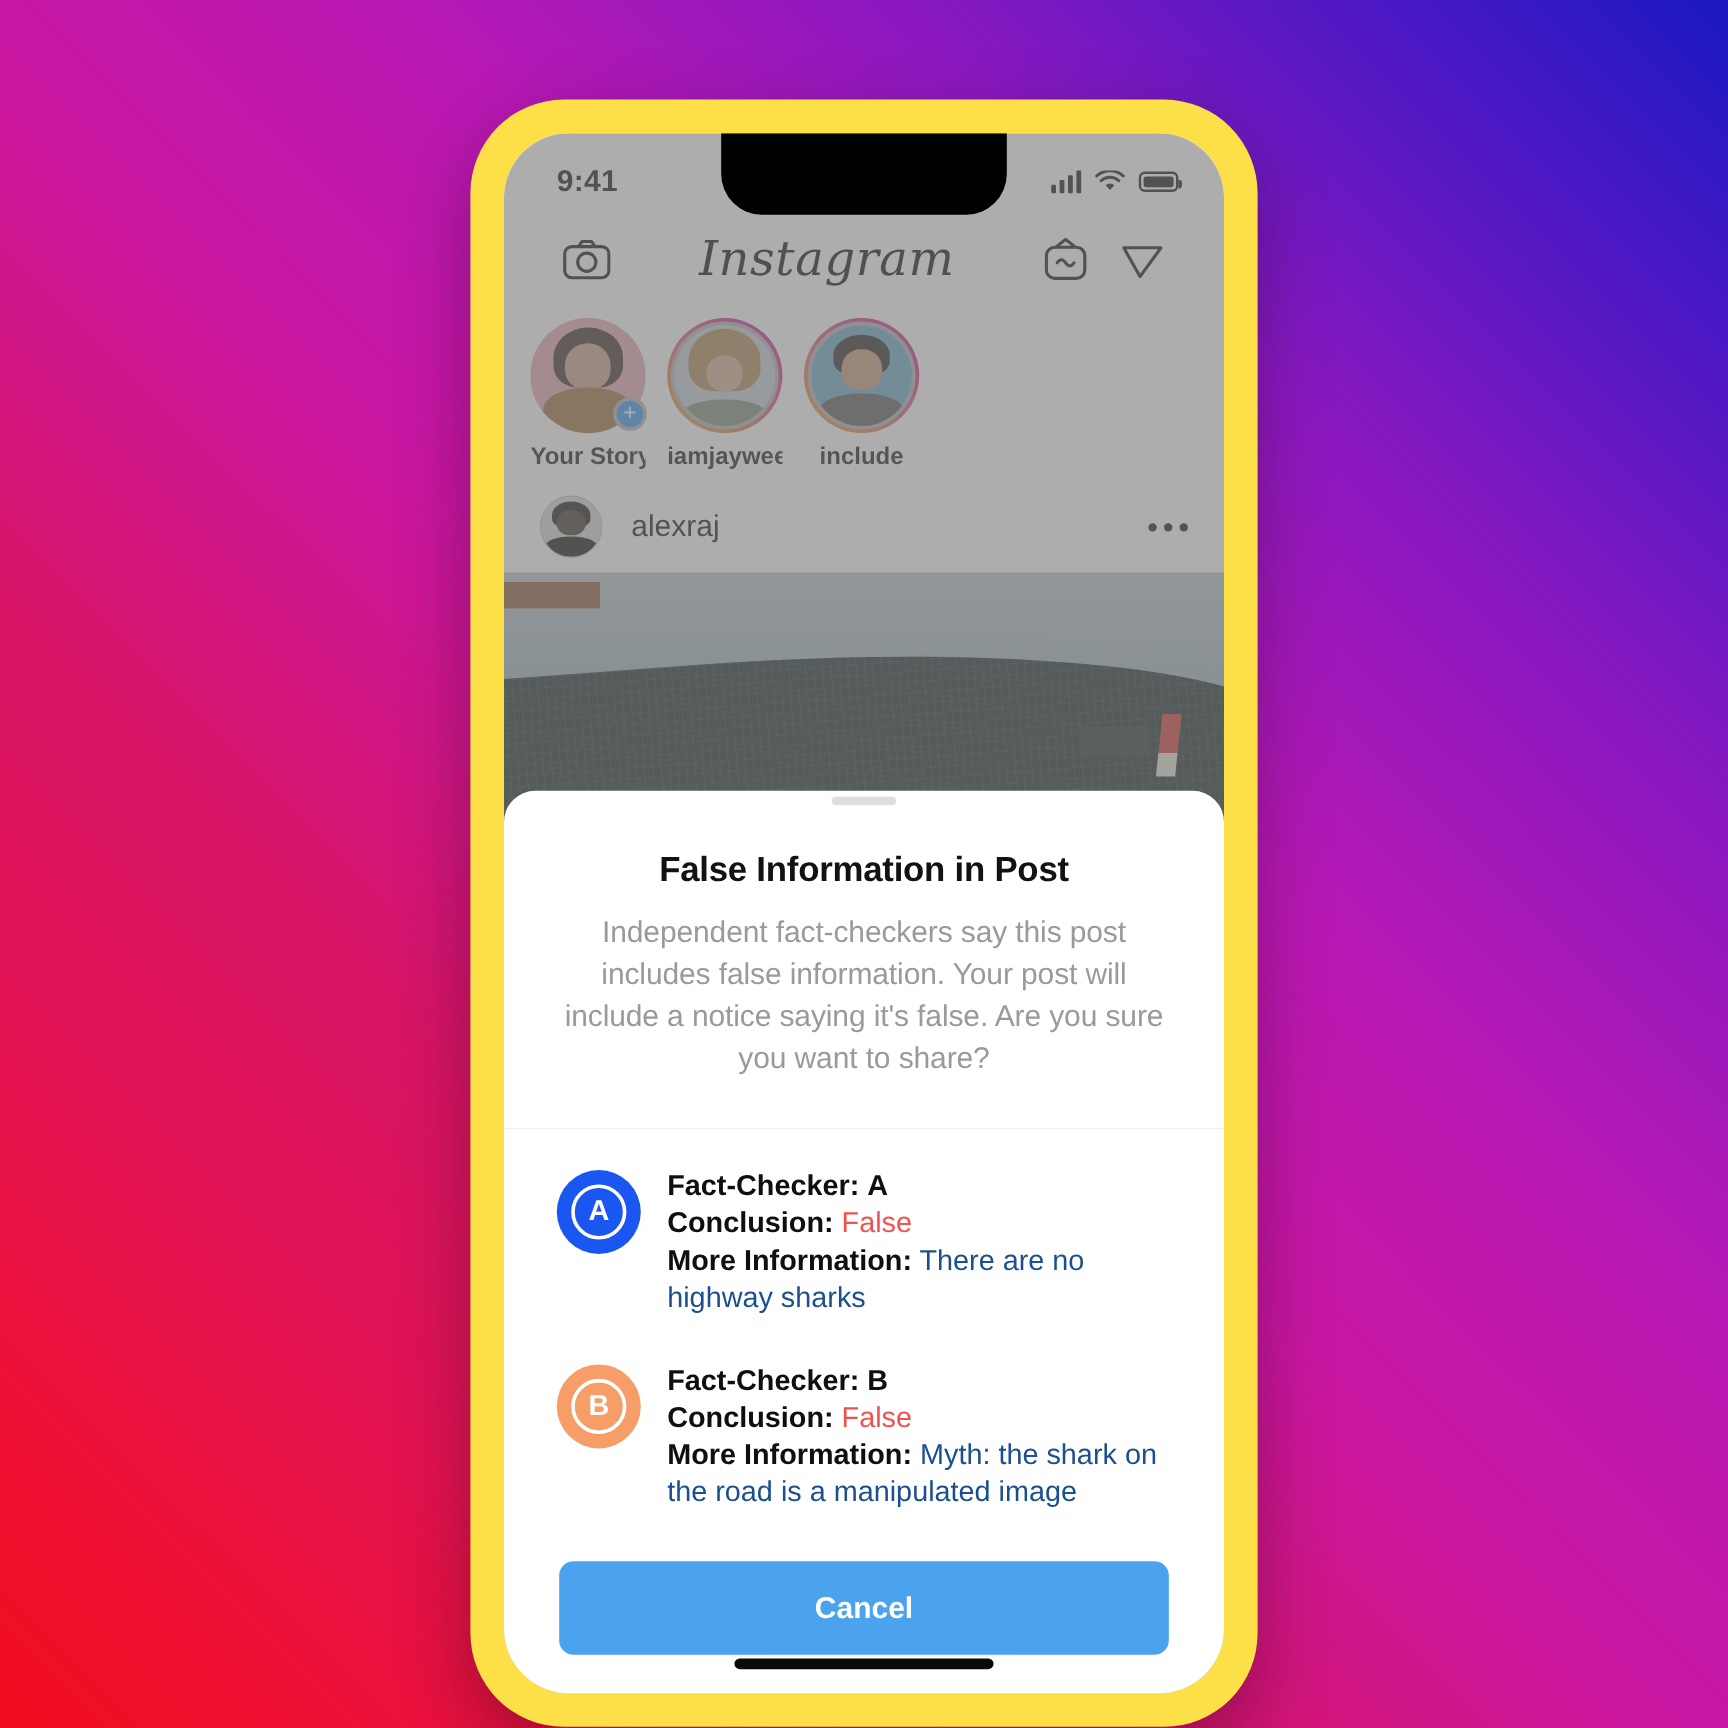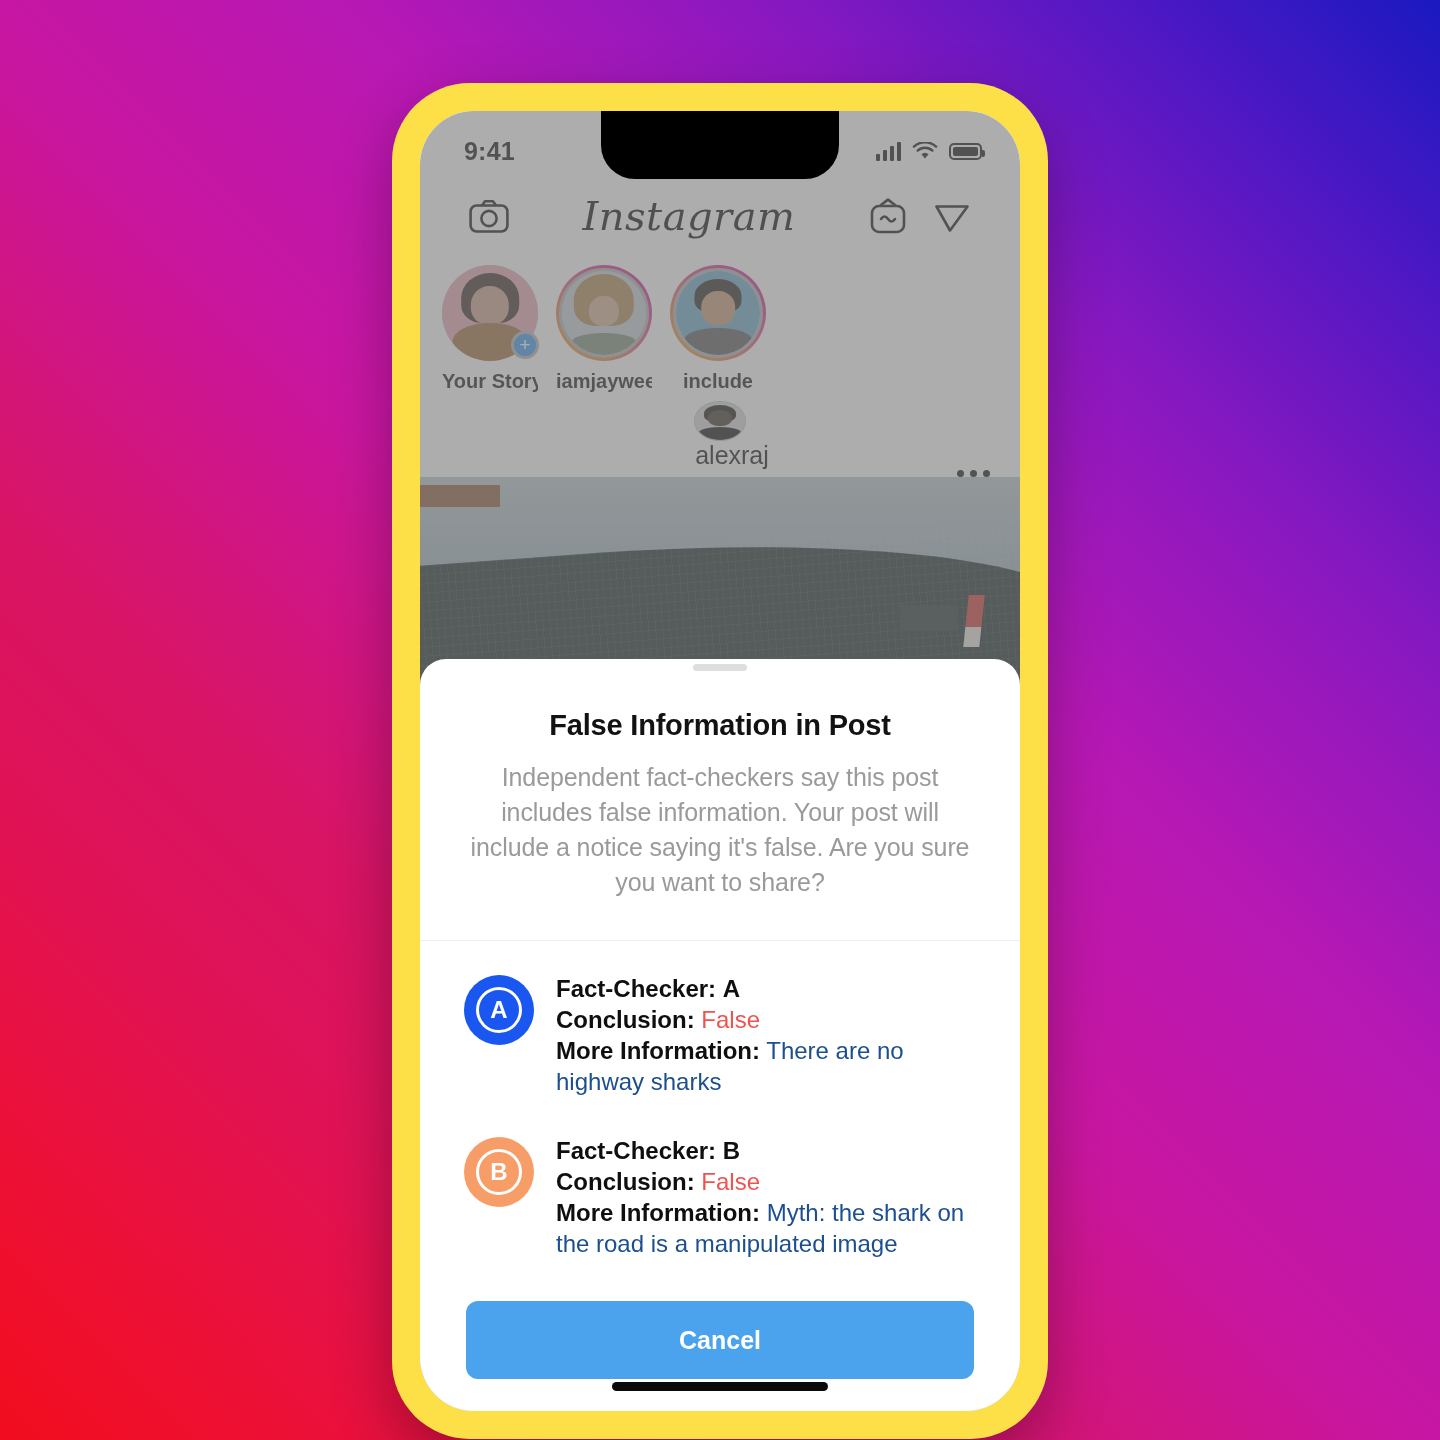--- a/index.html
+++ b/index.html
@@ -102,21 +102,21 @@
     color:#fff; font-size:19px; line-height:22px; text-align:center; font-weight:400;
   }
   .story-name {
     margin-top:9px; font-size:20px; color:#1a1a1a; white-space:nowrap;
     overflow:hidden; text-overflow:clip;font-weight:bold;
   }
 
   
   .post-head {
     position:absolute; left:0; top:290px; width:100%; height:76px;
-    display:flex; align-items:center; padding:0 30px; z-index:20;flex-direction:column;
+    display:flex; align-items:center; padding:0 30px; z-index:20;
   }
   .post-av {
     width:52px; height:52px; border-radius:50%; overflow:hidden;
     border:1px solid #c2c2c2; position:relative; background:#d4d4d4;
   }
   .post-user { margin-left:24px; font-size:25px; color:#101010; }
   .dots { margin-left:auto; display:flex; gap:6px; }
   .dots i { width:7px; height:7px; border-radius:50%; background:#141414; display:block; }
 
   .post-photo {

